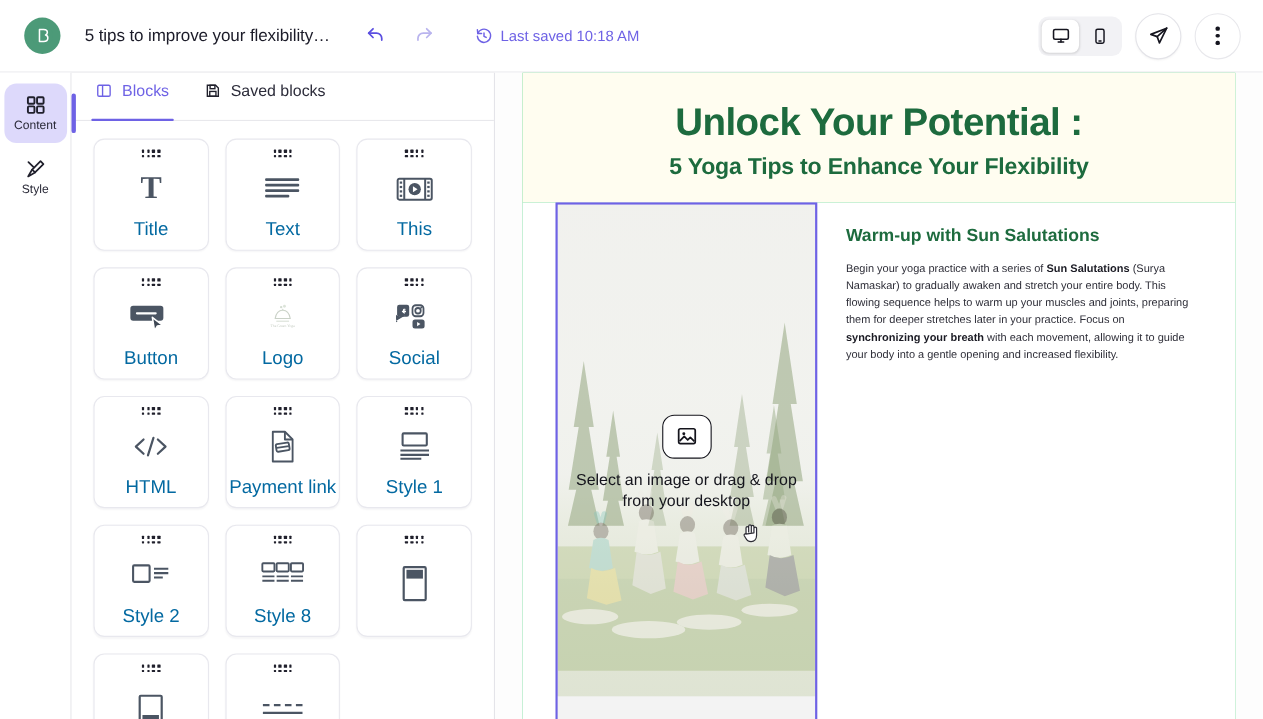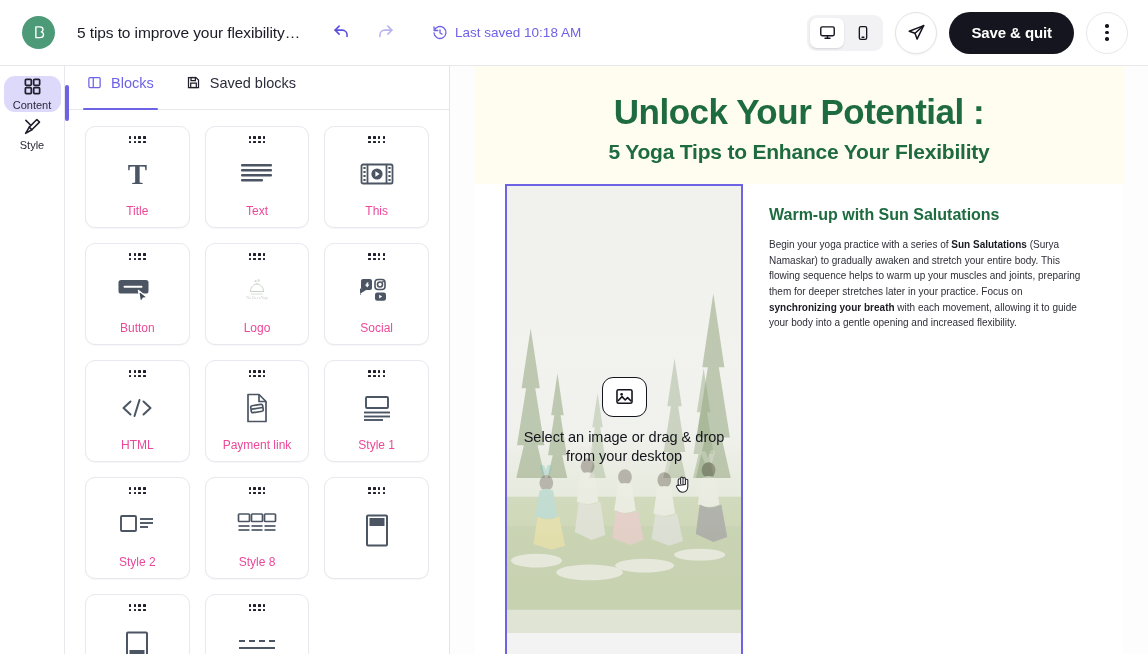--- a/index.html
+++ b/index.html
@@ -107,21 +107,21 @@
   .rail {
     width: 65px; min-width: 65px;
     background: #ffffff;
     border-right: 1px solid #e8e8ec;
     padding-top: 10px;
     display: flex; flex-direction: column; align-items: center;
     gap: 4px;
     position: relative;
   }
   .rail-item {
-    width: 57px; height: 36px;
+    width: 57px; height: 54px;
     display: flex; flex-direction: column; align-items: center; justify-content: center;
     gap: 4px;
     border-radius: 11px;
     cursor: pointer; position: relative;
     color: #2a2a38;
   }
   .rail-item.active { background: #ddd9fb; }
   .rail-item.active::after {
     content: ""; position: absolute;
     right: -8px; top: 9px;
@@ -185,21 +185,21 @@
     grid-template-columns: repeat(4, 2.6px);
     grid-template-rows: repeat(2, 2.6px);
     gap: 2.2px;
   }
   .drag-dots i { width: 2.6px; height: 2.6px; background: #20202c; display:block; border-radius:.5px; }
   .block-ico {
     flex: 1; display: flex; align-items: center; justify-content: center;
     width: 100%;
   }
   .block-label {
-    font-size: 12px; color: #ec4899;
+    font-size: 17px; color: #0369a1;
     padding-bottom: 10px; line-height: 1;
     text-align: center;
   }
 
   
   .canvas {
     flex: 1; min-width: 0;
     background: #fdfdfd;
     overflow: hidden;
     position: relative;
@@ -379,21 +379,20 @@
 
       <button class="round-btn">
         <span>
           <svg width="19" height="19" viewBox="0 0 24 24" fill="none" stroke="#15151f" stroke-width="1.9" stroke-linecap="round" stroke-linejoin="round">
             <path d="M21 3.3L2.8 10.4l7.3 2.6 2.6 7.3L21 3.3z"></path>
             <line x1="10.1" y1="13" x2="21" y2="3.3"></line>
           </svg>
         </span>
       </button>
 
-      <button class="save-quit">Save &amp; quit</button>
 
       <button class="kebab-btn">
         <i></i>
         <i></i>
         <i></i>
       </button>
 
     </div>
   </div>
 

